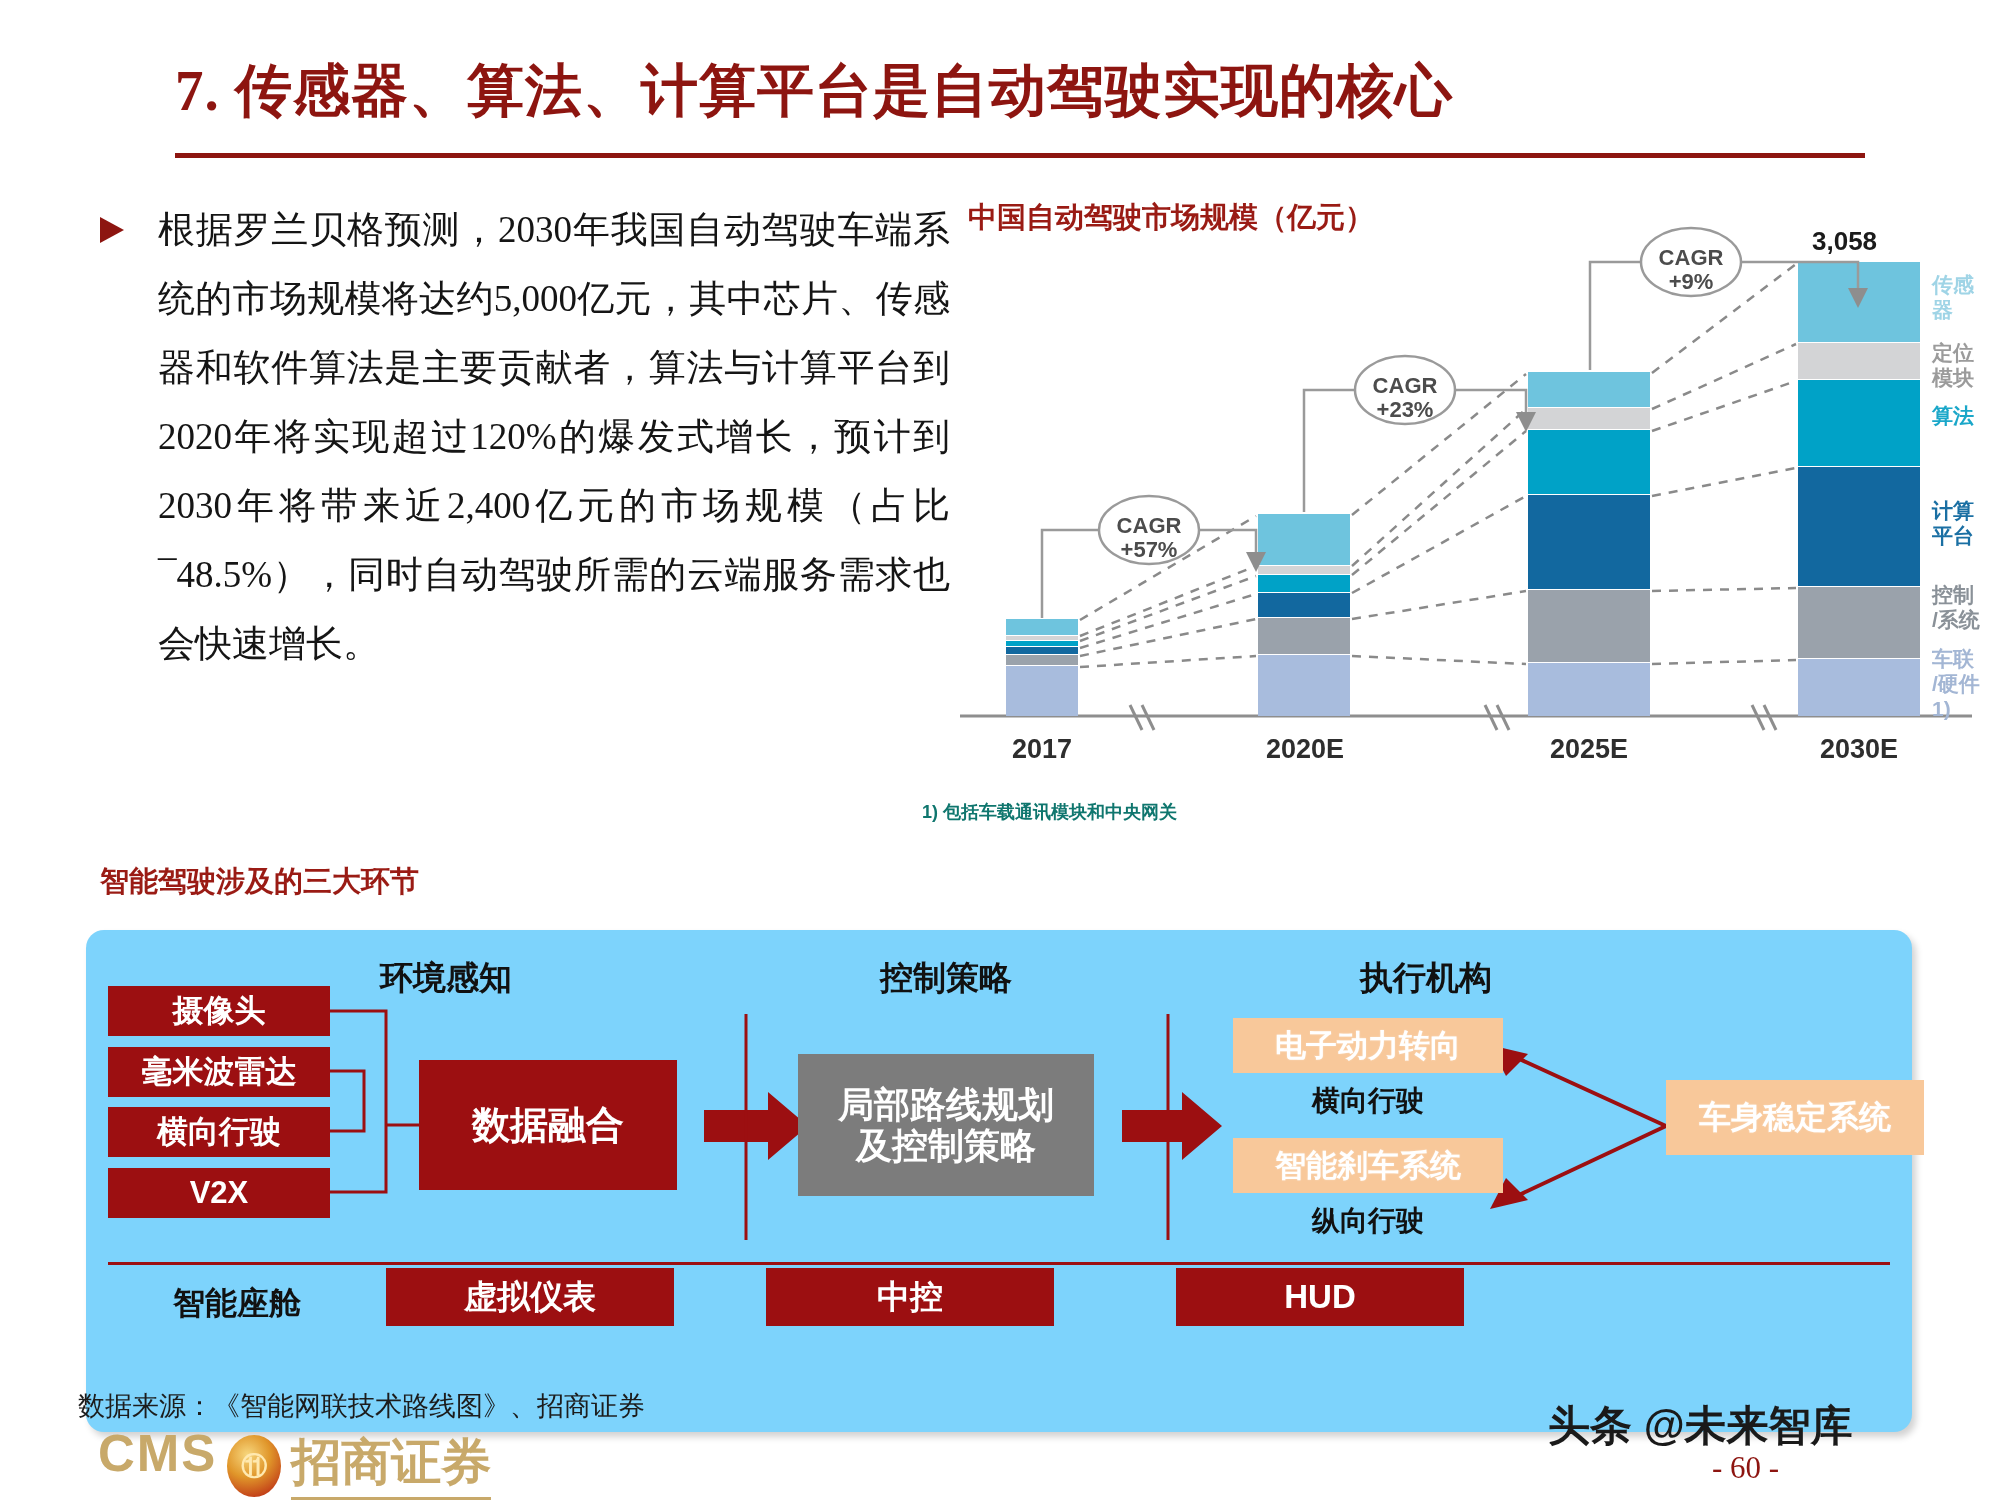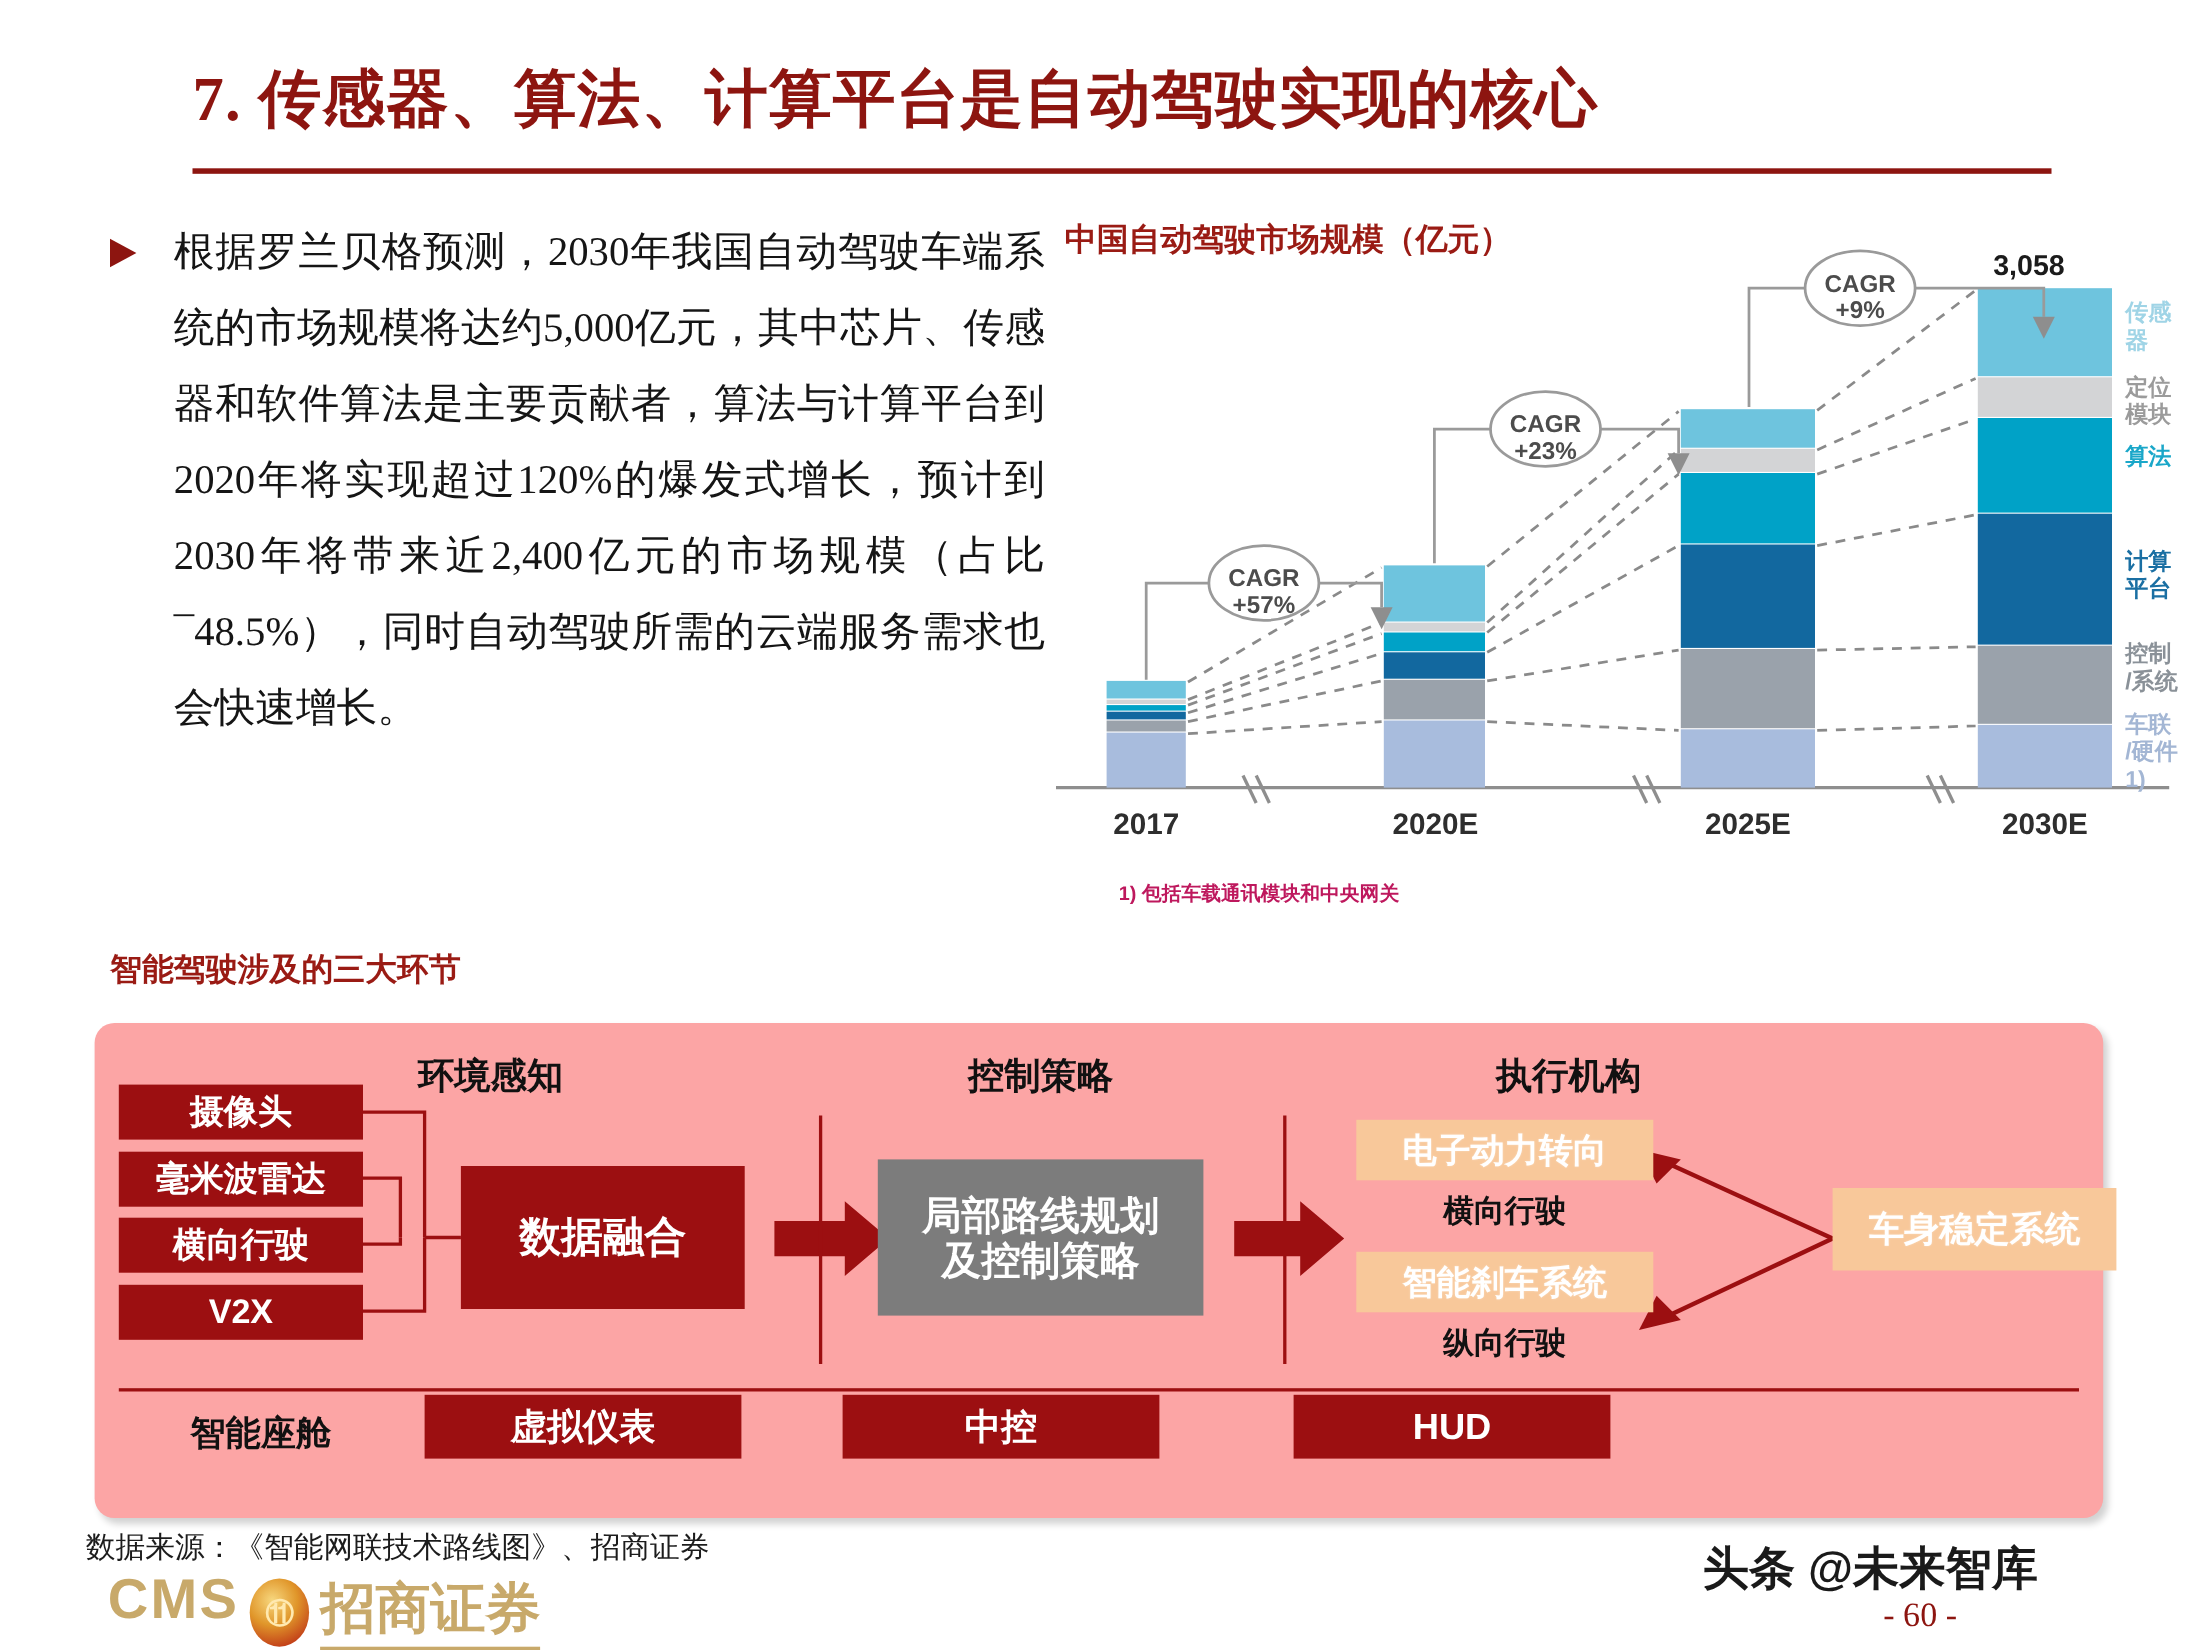--- a/index.html
+++ b/index.html
@@ -83,34 +83,34 @@
     font-size: 27px; font-weight: bold; color: #2e2e2e;
     text-align: center;
   }
   .cagr-lbl {
     position: absolute;
     font-family: "Liberation Sans", sans-serif;
     font-size: 22px; font-weight: bold; color: #4c4c4c;
     text-align: center; line-height: 24px; white-space: pre-line;
   }
   #chart-footnote {
-    position: absolute; left: 1017px; top: 800px;
-    font-family: "Liberation Sans", sans-serif;
-    font-size: 18px; font-weight: bold; color: #be185d;
+    position: absolute; left: 922px; top: 800px;
+    font-family: "Liberation Sans", sans-serif;
+    font-size: 18px; font-weight: bold; color: #0f766e;
   }
 
   
   #diagram-caption {
     position: absolute; left: 100px; top: 862px;
     font-family: "Liberation Sans", sans-serif;
     font-size: 29px; font-weight: bold; color: #9a1b14;
   }
   #diagram-panel {
-    position: absolute; left: 86px; top: 930px; width: 1826px; height: 450px;
-    background: #fca5a5;
+    position: absolute; left: 86px; top: 930px; width: 1826px; height: 502px;
+    background: #7dd3fc;
     border-radius: 18px;
     box-shadow: 4px 5px 7px rgba(0,0,0,0.18);
   }
   .stage-head {
     position: absolute;
     font-family: "Liberation Sans", sans-serif;
     font-size: 33px; font-weight: bold; color: #111;
     text-align: center; white-space: nowrap;
   }
   .red-box {

